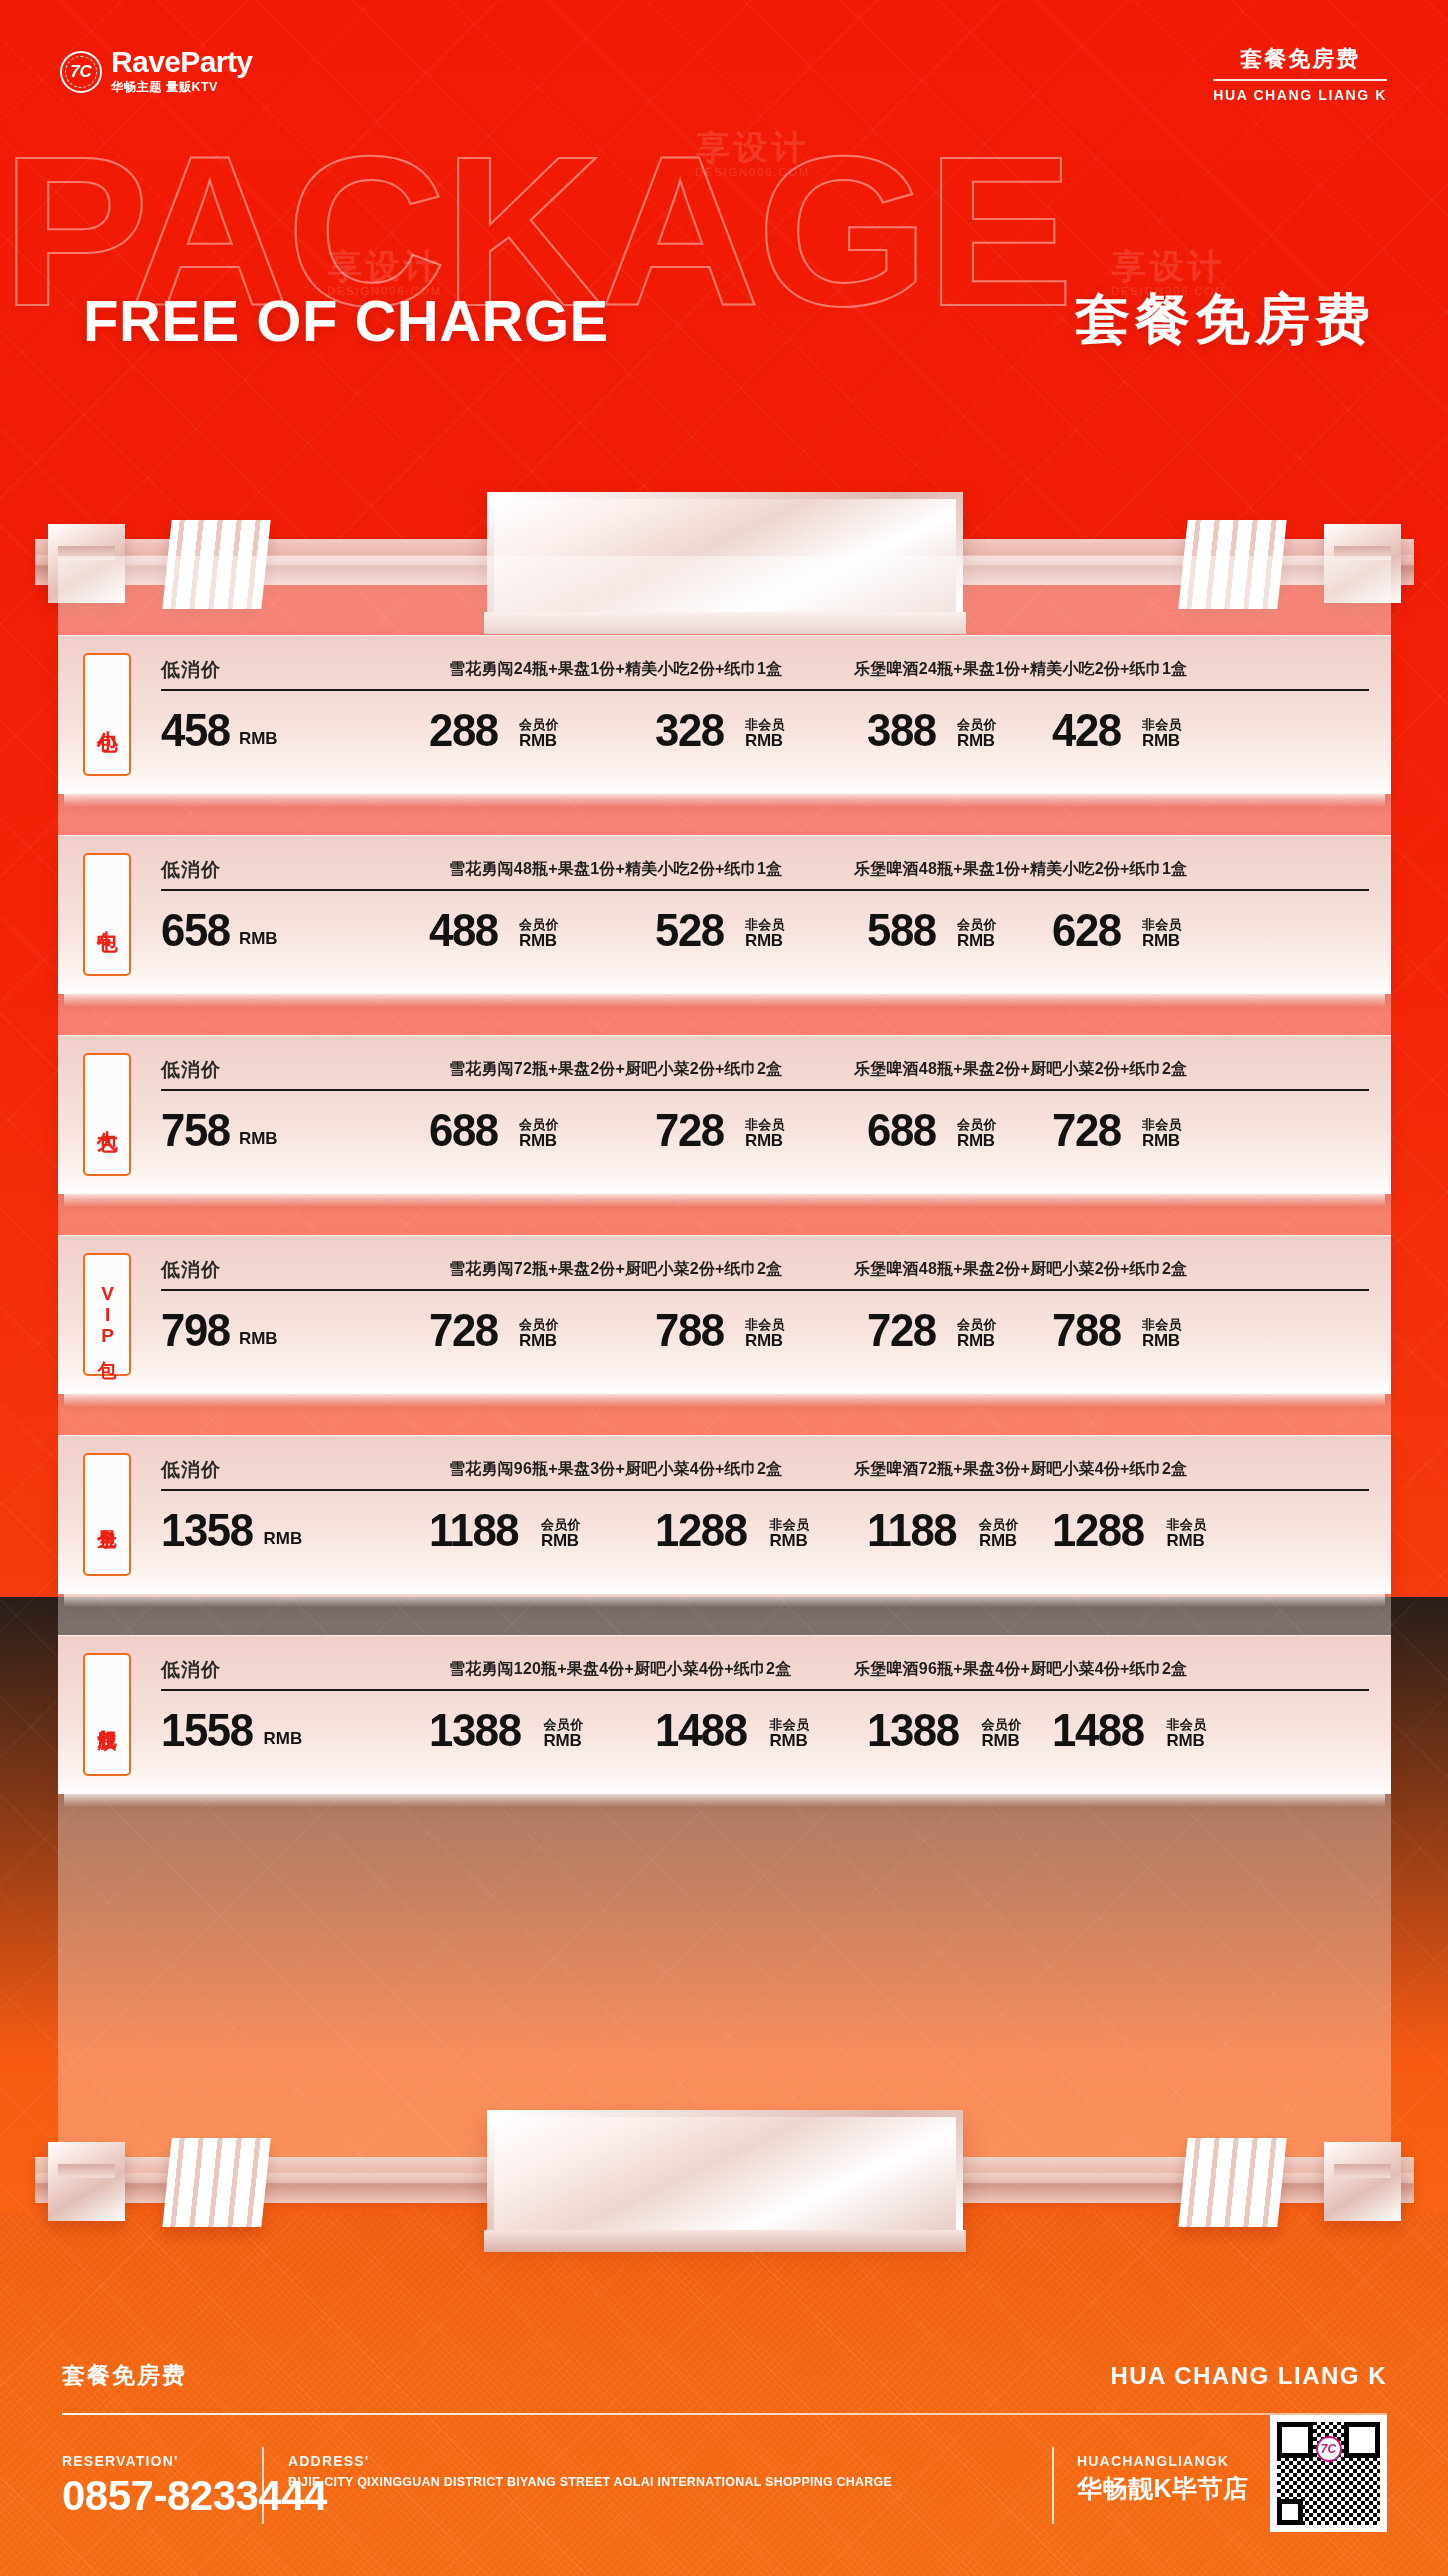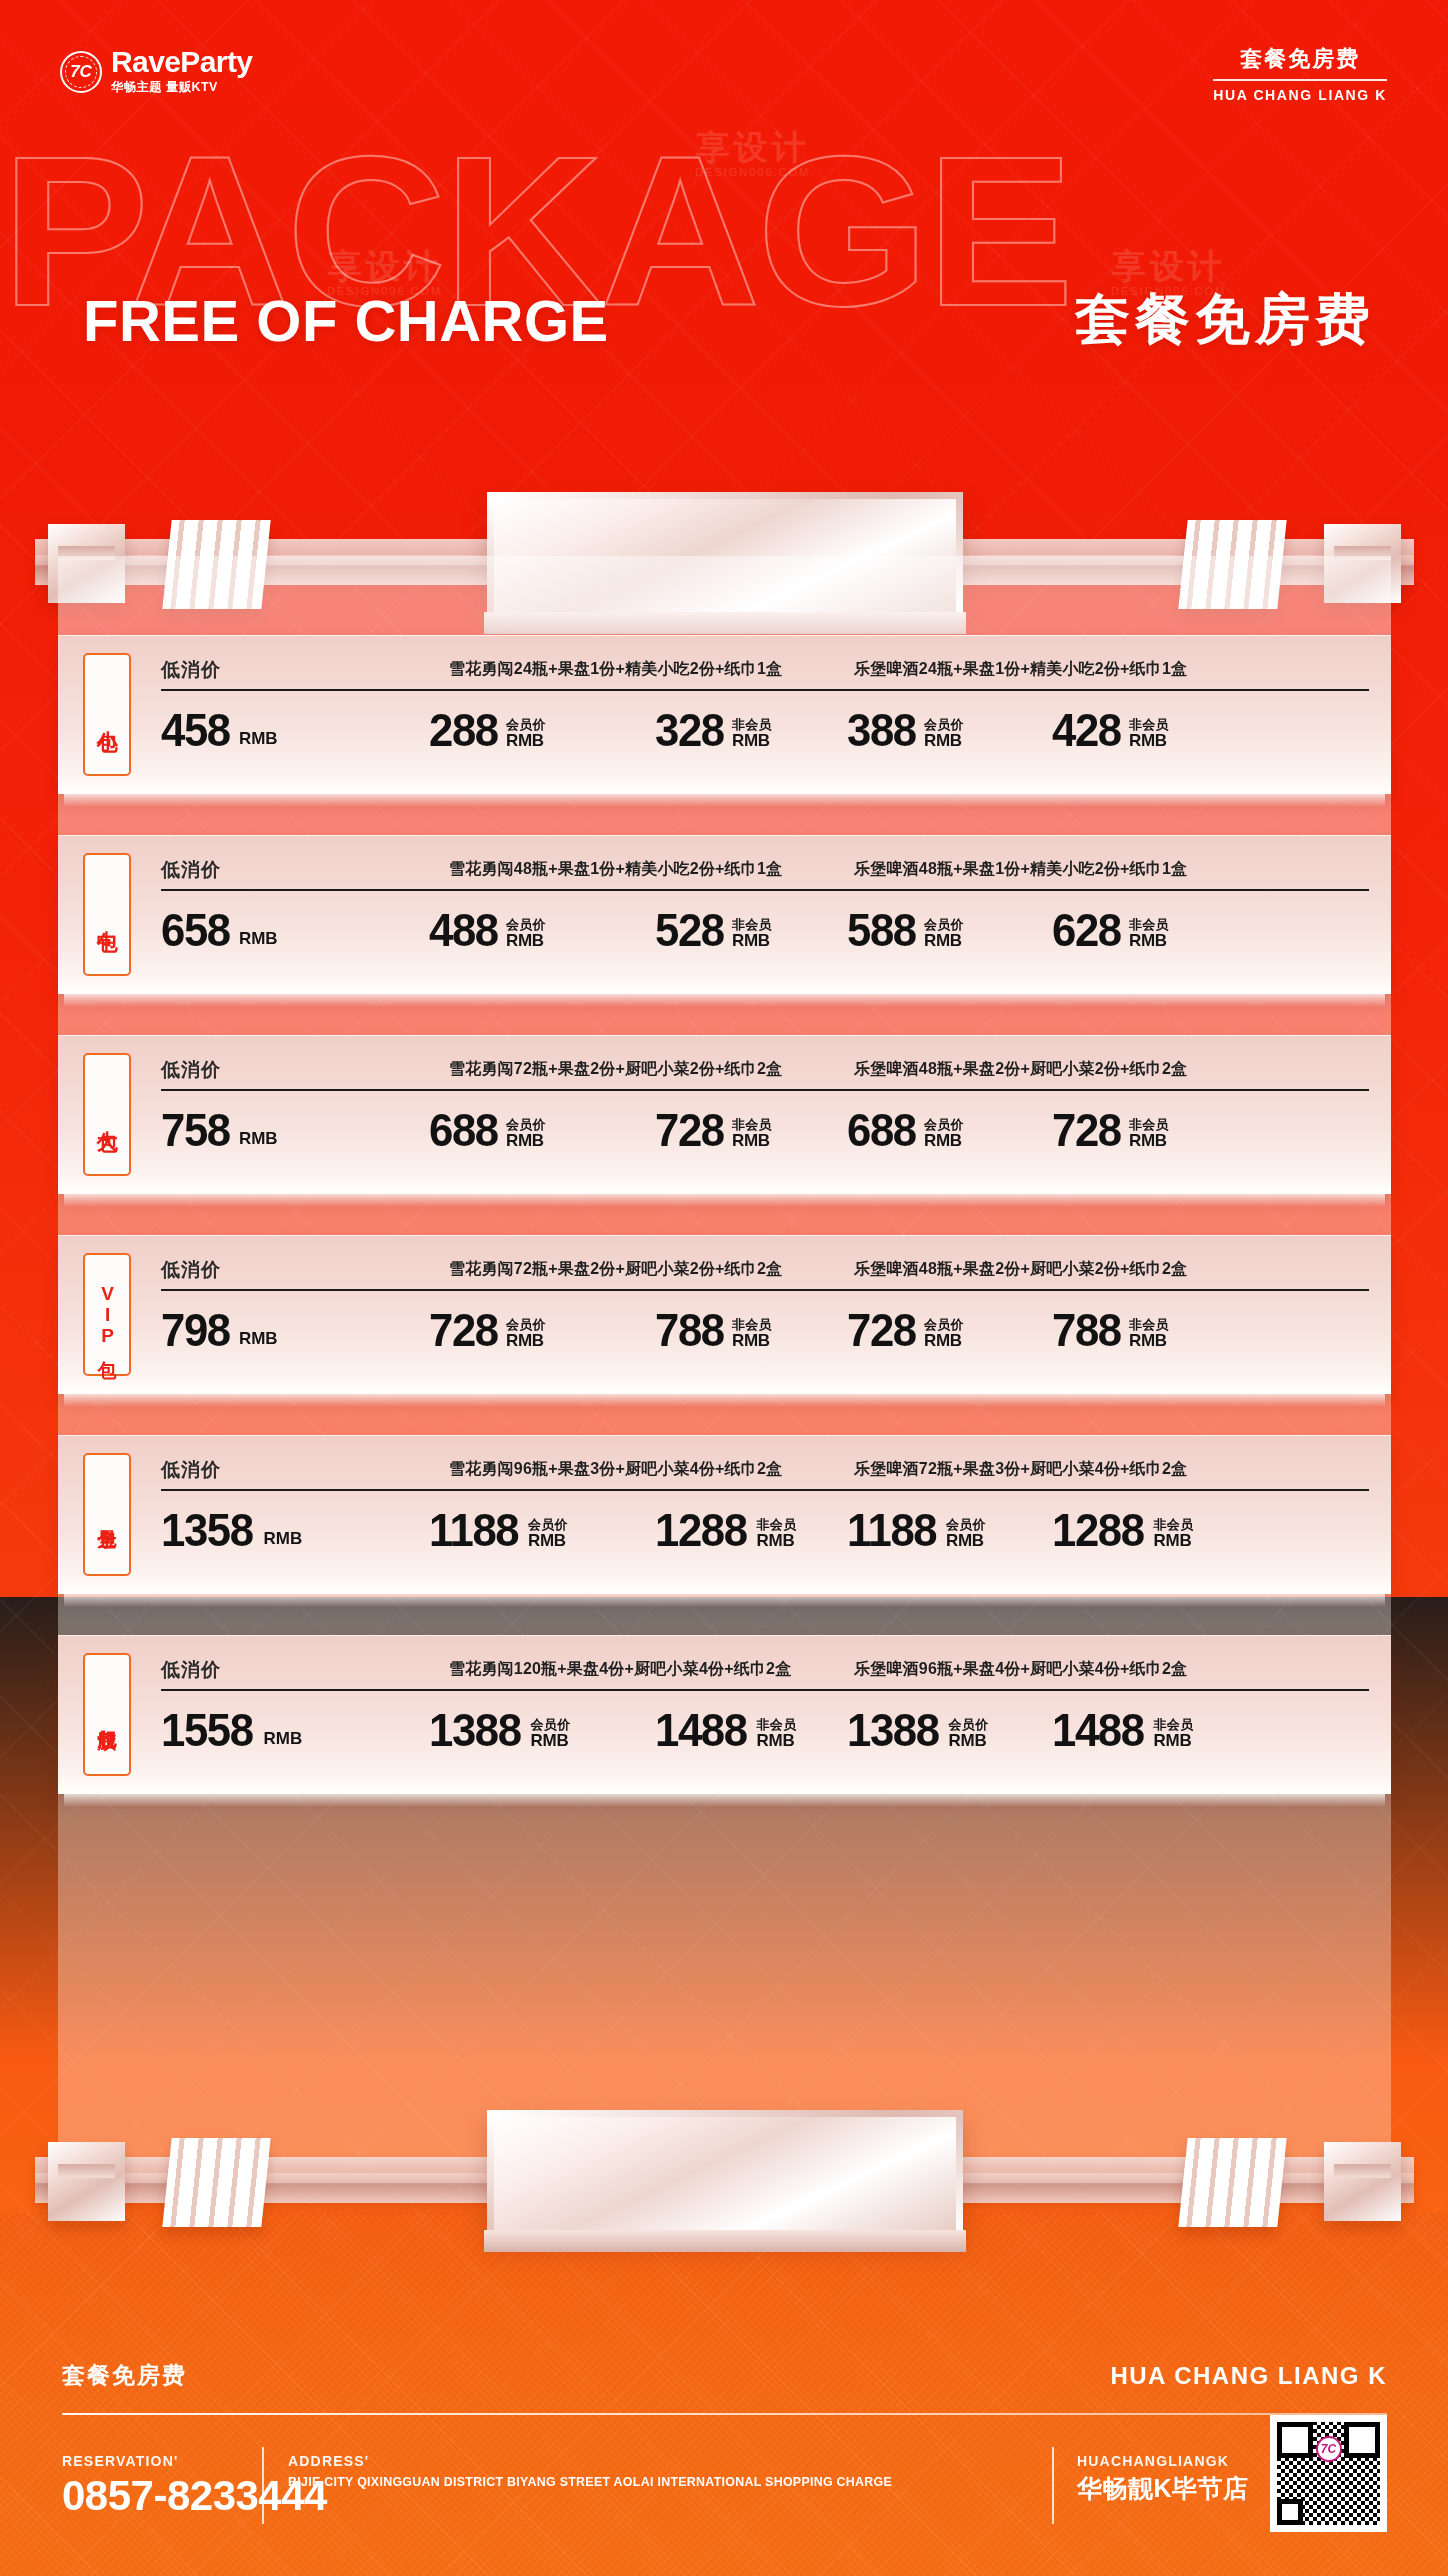--- a/index.html
+++ b/index.html
@@ -182,30 +182,30 @@
 
   .hr{ position:absolute; left:2px; right:4px; top:54px; height:2.4px; background:#1a1a1a; }
 
   .price{ position:absolute; top:73px; display:flex; align-items:flex-end; }
   .price .num{
     font-size:47px; font-weight:900; color:#121212; line-height:.92;
     letter-spacing:-1.5px;
     font-family:"Liberation Sans","DejaVu Sans",sans-serif;
     transform:scaleX(.93); transform-origin:left bottom;
   }
-  .price .tag{ margin-left:3px; margin-bottom:1px; line-height:1.08; }
+  .price .tag{ margin-left:16px; margin-bottom:1px; line-height:1.08; }
   .price .tag .t1{ display:block; font-size:13px; font-weight:700; color:#141414; letter-spacing:0.3px; }
   .price .tag .t2{ display:block; font-size:17px; font-weight:700; color:#141414; letter-spacing:-0.3px; }
   .price.inline .num{ font-size:47px; }
   .price.inline .rmb{ font-size:17px; font-weight:700; color:#141414; margin-left:4px; margin-bottom:2px; }
 
   .p0{ left:2px; }
   .p1{ left:270px; }
   .p2{ left:496px; }
-  .p3{ left:688px; }
+  .p3{ left:708px; }
   .p4{ left:893px; }
 
   
   .foot-band{ position:absolute; left:0; right:0; top:2342px; height:109px; }
   .foot-cn{ position:absolute; left:62px; top:18px; color:#fff; font-size:23px; font-weight:700; letter-spacing:2px; }
   .foot-en{ position:absolute; right:62px; top:20px; color:#fff; font-size:24px; font-weight:700; letter-spacing:1.5px; }
   .foot-line{ position:absolute; left:62px; right:62px; top:71px; height:1.6px;
               background:linear-gradient(90deg,rgba(255,255,255,.95),rgba(255,255,255,.55)); }
 
   .contact{ position:absolute; left:0; right:0; top:2453px; height:123px; }

